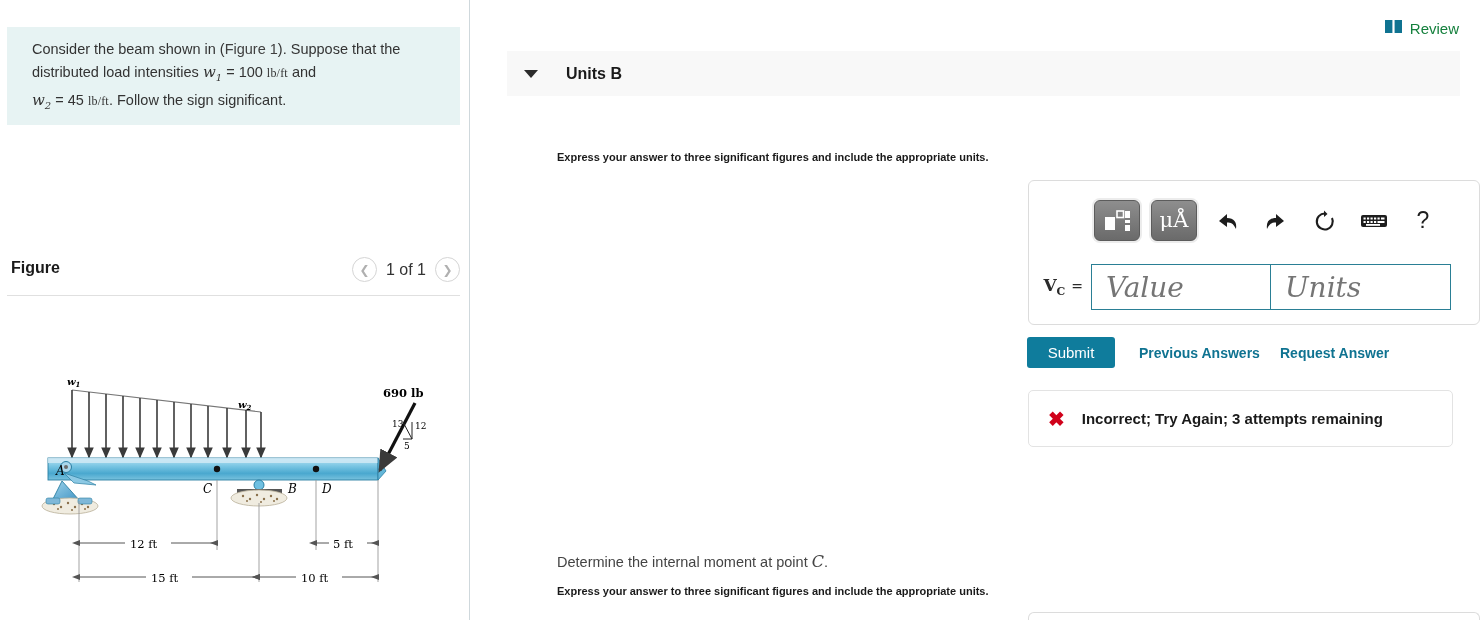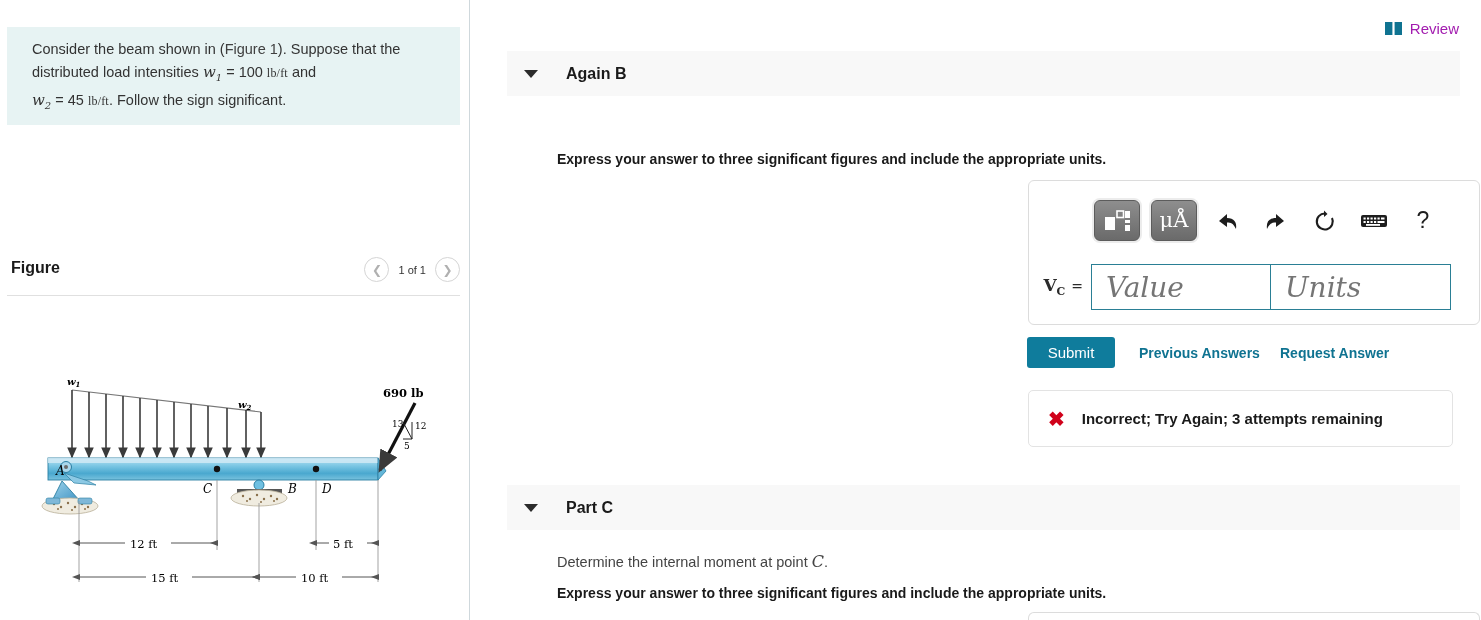--- a/index.html
+++ b/index.html
@@ -37,54 +37,54 @@
     position:absolute; left:4px; top:4px;
     font-size:16px; font-weight:bold; color:#1a1a1a;
   }
   #fig-nav { position:absolute; right:0px; top:2px; display:flex; align-items:center; gap:9px; }
   .nav-circle {
     width:25px; height:25px; border-radius:50%;
     border:1px solid #d5d5d5; background:#fff;
     display:flex; align-items:center; justify-content:center;
     color:#b0b0b0; font-size:12px; line-height:1;
   }
-  #fig-count { font-size:11px; color:#333; }
+  #fig-count { font-size:16px; color:#333; }
   #figure-rule {
     position:absolute; left:7px; top:295px; width:453px; height:1px; background:#e0e0e0;
   }
 
   #figure-canvas {
     position:absolute; left:0px; top:305px; width:470px; height:300px;
   }
 
   
   #right-panel { position:absolute; left:471px; top:0; width:1010px; height:620px; background:#fff; }
 
   #review-link {
     position:absolute; right:22px; top:20px;
-    display:flex; align-items:center; gap:8px;
-    font-size:15px; color:#a21caf; cursor:pointer;
+    display:flex; gap:8px;
+    font-size:15px; color:#15803d; cursor:pointer;
   }
   .book-icon { display:block; }
 
   .part-band {
     position:absolute; left:36px; width:953px; height:45px;
     background:#f8f8f8;
     display:flex; align-items:center;
   }
   .caret {
     width:0; height:0;
     border-left:7px solid transparent; border-right:7px solid transparent;
     border-top:8px solid #2b2b2b;
     margin-left:17px;
   }
   .part-label { margin-left:28px; font-size:16px; font-weight:bold; color:#1a1a1a; }
 
   .prompt { position:absolute; left:86px; font-size:14.5px; color:#444; }
-  .prompt-bold { position:absolute; left:86px; font-size:14px; font-weight:bold; color:#1a1a1a; }
+  .prompt-bold { position:absolute; left:86px; font-size:11px; font-weight:bold; color:#1a1a1a; }
   .serif-it { font-family:"DejaVu Serif", serif; font-style:italic; font-size:16px; }
 
   
   #answer-card {
     position:absolute; left:557px; top:180px; width:452px; height:145px;
     border:1px solid #dcdcdc; border-radius:6px; background:#fff;
   }
   #eq-toolbar {
     position:absolute; left:65px; top:19px;
     display:flex; align-items:center; gap:11px;
@@ -292,21 +292,21 @@
   <div id="review-link">
     <svg class="book-icon" width="17" height="13" viewBox="0 0 17 13">
       <rect x="0" y="0" width="7.4" height="13" fill="#0f7391"></rect>
       <rect x="9.6" y="0" width="7.4" height="13" fill="#0f7391"></rect>
     </svg>
     <span>Review</span>
   </div>
 
   <div class="part-band" style="top:51px;">
     <div class="caret"></div>
-    <div class="part-label">Again B</div>
+    <div class="part-label">Units B</div>
   </div>
 
   <div class="prompt-bold" style="top:151px;">Express your answer to three significant figures and include the appropriate units.</div>
 
   <div id="answer-card">
     <div id="eq-toolbar">
       <div class="tb-btn">
         <svg width="28" height="24" viewBox="0 0 28 24">
           <rect x="2" y="8" width="10" height="13" fill="#fff"></rect>
           <rect x="14" y="2" width="6.5" height="6.5" fill="none" stroke="#fff" stroke-width="1.6"></rect>
@@ -368,24 +368,20 @@
 
   <button id="submit-btn">Submit</button>
   <div class="link-btn" id="prev-answers">Previous Answers</div>
   <div class="link-btn" id="request-answer">Request Answer</div>
 
   <div id="feedback">
     <span id="x-mark">✖</span>
     <span id="feedback-text">Incorrect; Try Again; 3 attempts remaining</span>
   </div>
 
-  <div class="part-band" style="top:485px;">
-    <div class="caret"></div>
-    <div class="part-label">Part C</div>
-  </div>
 
   <div class="prompt" style="top:552px;">
     <span>Determine the internal moment at point </span><span class="serif-it">C</span><span>.</span>
   </div>
   <div class="prompt-bold" style="top:585px;">Express your answer to three significant figures and include the appropriate units.</div>
 
   <div style="position:absolute;left:557px;top:612px;width:452px;height:20px;border:1px solid #dcdcdc;border-bottom:none;border-radius:6px 6px 0 0;background:#fff;"></div>
 </div>
 
 </body></html>

